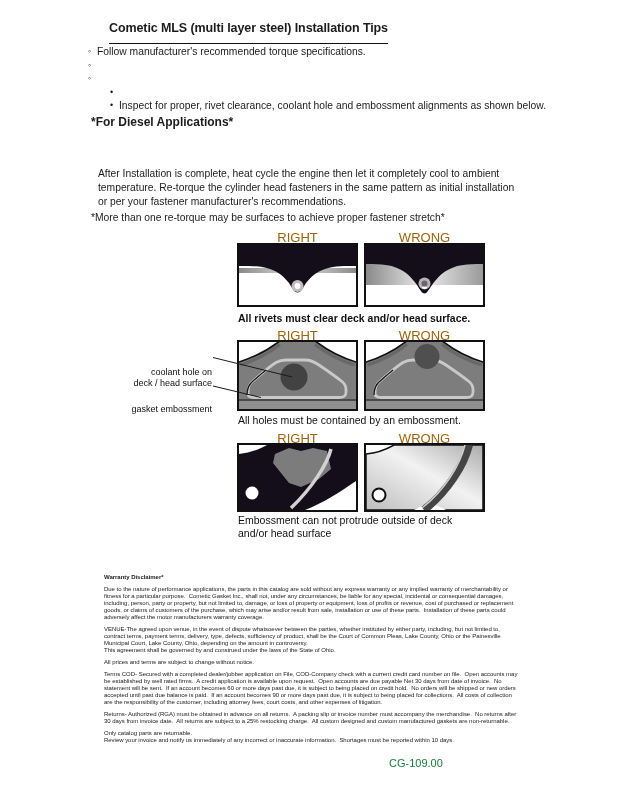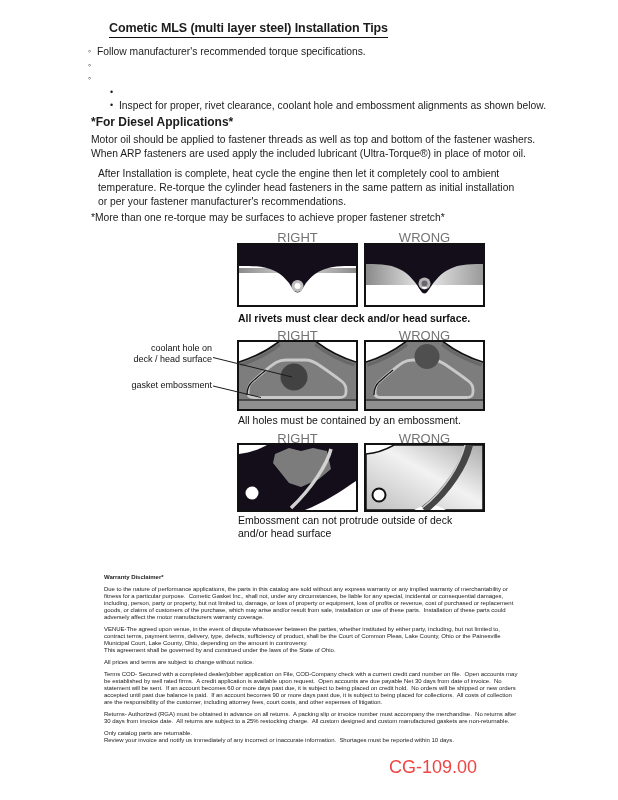--- a/index.html
+++ b/index.html
@@ -1,40 +1,40 @@
 <!DOCTYPE html>
 <html><head>
 <meta charset="utf-8">
 <style>
   html,body{margin:0;padding:0;background:#ffffff;}
   .page{position:relative;width:618px;height:800px;background:#ffffff;overflow:hidden;
         font-family:"Liberation Sans",sans-serif;color:#1b1b1b;}
   .abs{position:absolute;}
   .pre{white-space:pre-wrap;}
   .doc-title{left:109px;top:21px;font-size:12.5px;font-weight:bold;letter-spacing:-.1px;
-             border-bottom:1.5px solid #111;padding-bottom:2px;}
+             border-bottom:1.5px solid #111;padding-bottom:8px;}
   .tips{left:88px;top:45px;font-size:10.3px;line-height:13.5px;}
   .tip-line{display:flex;}
   .tip-line.sub{margin-left:22px;}
   .b-icon{width:9px;flex:0 0 9px;font-size:9px;line-height:13.5px;}
   .diesel-heading{left:91px;top:115px;font-size:12px;font-weight:bold;}
   .body-par{left:91px;top:0;width:500px;font-size:10.3px;line-height:14px;}
   .p1{top:133px;} .p2{top:167px;margin-left:7px;} .p3{top:211px;}
-  .rw{width:121px;text-align:center;font-size:13px;color:#737373;}
+  .rw{width:121px;text-align:center;font-size:13px;color:#a16207;}
   .panel{width:121px;height:64px;border:2px solid #111;box-sizing:border-box;background:#fff;}
   .panel svg{display:block;width:100%;height:100%;}
   .panel.r2{height:71px;} .panel.r3{height:69px;}
   .caption{left:238px;font-size:10.5px;line-height:13px;color:#111;}
-  .annot{width:88px;left:124px;text-align:right;font-size:9px;line-height:10.5px;color:#111;}
+  .annot{width:88px;left:124px;text-align:right;font-size:9px;line-height:10.5px;color:#111;margin-top:24px;}
   .leader-overlay{left:0;top:0;pointer-events:none;}
   .disclaimer{left:104px;top:574px;width:446px;font-size:6px;line-height:7px;
               letter-spacing:-.03px;color:#222;}
   .disclaimer .hd{font-weight:bold;margin:0 0 5px 0;}
   .disclaimer p{margin:0 0 5px 0;}
-  .doc-code{left:389px;top:757px;font-size:18px;color:#ef4444;}
+  .doc-code{left:389px;top:757px;font-size:11px;color:#15803d;}
 </style>
 </head>
 <body>
 
 <div class="page">
 
   <div class="abs doc-title">Cometic MLS (multi layer steel) Installation Tips</div>
 
   <div class="abs tips">
     <div class="tip-line">
@@ -50,22 +50,20 @@
     <div class="tip-line sub">
       <span class="b-icon">•</span>
     </div>
     <div class="tip-line sub">
       <span class="b-icon">•</span>
       <span>Inspect for proper, rivet clearance, coolant hole and embossment alignments as shown below.</span>
     </div>
   </div>
 
   <div class="abs diesel-heading">*For Diesel Applications*</div>
-  <div class="abs body-par p1 pre">Motor oil should be applied to fastener threads as well as top and bottom of the fastener washers.
-When ARP fasteners are used apply the included lubricant (Ultra-Torque®) in place of motor oil.</div>
   <div class="abs body-par p2 pre">After Installation is complete, heat cycle the engine then let it completely cool to ambient
 temperature. Re-torque the cylinder head fasteners in the same pattern as initial installation
 or per your fastener manufacturer's recommendations.</div>
   <div class="abs body-par p3 pre">*More than one re-torque may be surfaces to achieve proper fastener stretch*</div>
 
   <span class="abs rw" style="left:237px;top:230px;">RIGHT</span>
   <span class="abs rw" style="left:364px;top:230px;">WRONG</span>
 
   <div class="abs panel" style="left:237px;top:243px;">
     <svg viewBox="0 0 117 60">

